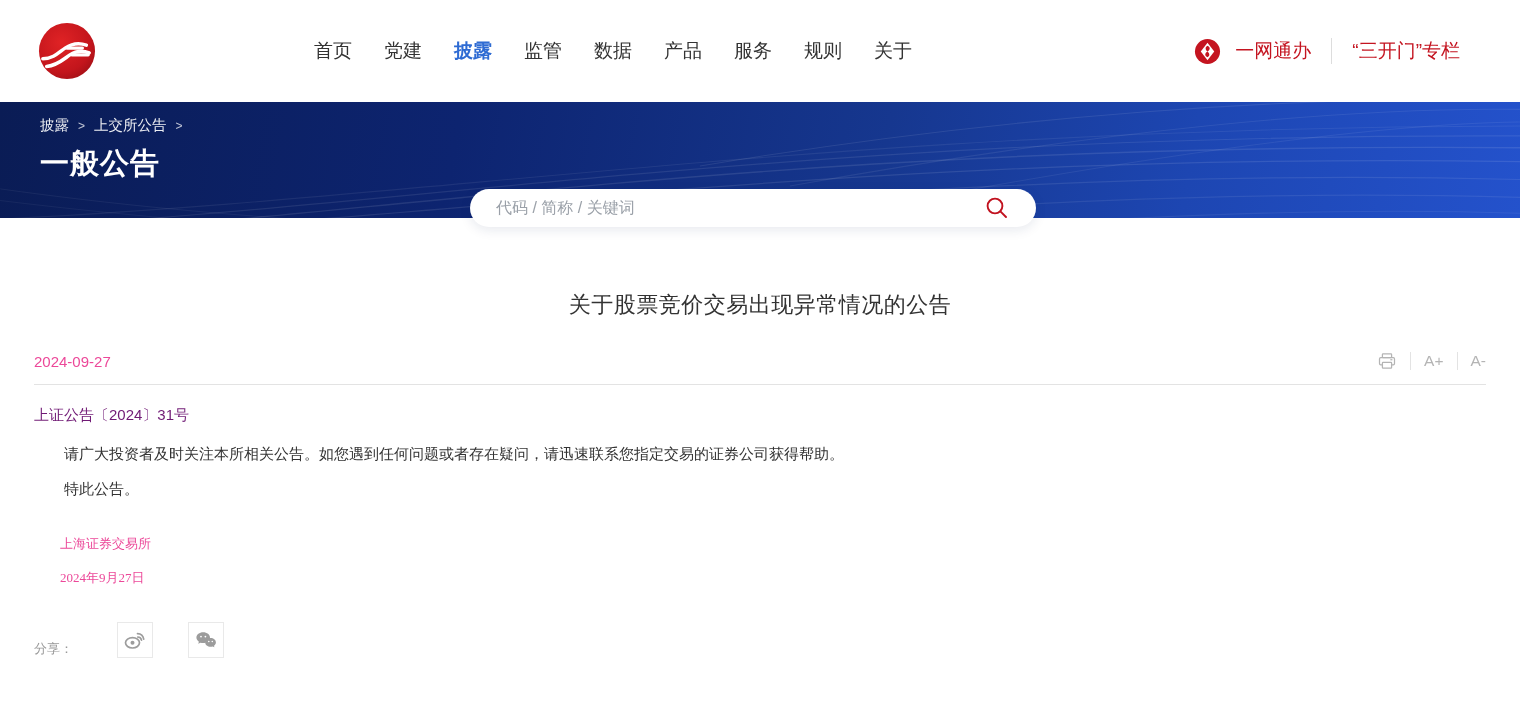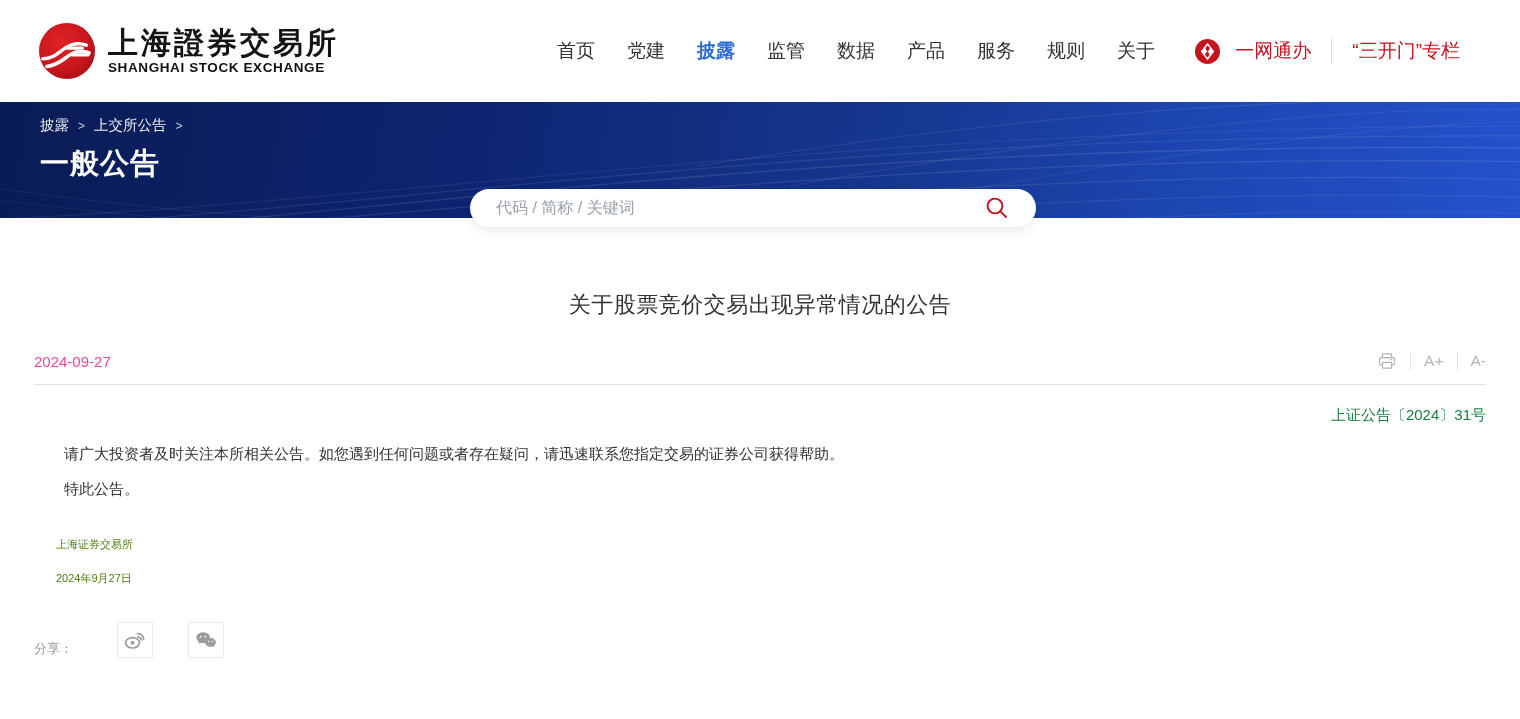--- a/index.html
+++ b/index.html
@@ -44,25 +44,25 @@
   .main { padding:0 34px; }
   .article-title { text-align:center; font-size:22px; color:#333; font-weight:normal; margin-top:72px; letter-spacing:0.5px; }
   .meta-row { display:flex; align-items:center; margin-top:31px; }
   .meta-date { font-size:15px; color:#ec4899; }
   .meta-tools { margin-left:auto; display:flex; align-items:center; gap:13px; color:#b4b4b4; }
   .tool-divider { width:1px; height:18px; background:#e3e3e3; }
   .tool { font-size:15.5px; color:#b4b4b4; cursor:pointer; }
   .printer { width:20px; height:20px; cursor:pointer; }
   .rule { border:none; border-top:1px solid #e3e3e3; margin-top:13px; }
 
-  .doc-number { text-align:right; font-size:15px; color:#15803d; margin-top:21px; }
+  .doc-number { text-align:left; font-size:15px; color:#701a75; margin-top:21px; }
   .body-text { margin-top:11px; }
   .body-text p { font-size:15px; color:#333; line-height:35px; text-indent:2em; }
   .signature { margin-top:21px; }
-  .signature div { font-size:11px; color:#4d7c0f; line-height:34px; text-indent:2em; }
+  .signature div { font-size:13px; color:#ec4899; line-height:34px; text-indent:2em;font-family:Liberation Serif, serif; }
 
   .share-row { display:flex; align-items:flex-end; margin-top:27px;gap:36px; }
   .share-label { font-size:13px; color:#999; margin-right:8px; }
   .share-btn { width:36px; height:36px; border:1px solid #e9e9e9; background:#fff; display:flex;
                align-items:center; justify-content:center; cursor:pointer; }
   .share-btn + .share-btn { margin-left:-1px; }
 </style>
 </head>
 <body>
 
@@ -79,24 +79,20 @@
           </radialGradient>
         </defs>
         <circle cx="30" cy="30" r="29" fill="url(#rg)"></circle>
         <g stroke="#fff" fill="none" stroke-linecap="round">
           <path d="M5 38 C16 38 22 31 28 27 C34 23 42 21 50 24" stroke-width="3.6"></path>
           <path d="M9 46 C20 45 27 38 33 34 C39 30 46 29 53 32" stroke-width="3.6"></path>
           <path d="M30 27 L46 27" stroke-width="3.2"></path>
           <path d="M35 34 L52 34" stroke-width="3.2"></path>
         </g>
       </svg>
-      <div class="logo-text">
-        <span class="logo-cn">上海證券交易所</span>
-        <span class="logo-en">SHANGHAI STOCK EXCHANGE</span>
-      </div>
     </div>
 
     <div class="nav">
       <span class="nav-item">首页</span>
       <span class="nav-item">党建</span>
       <span class="nav-item active">披露</span>
       <span class="nav-item">监管</span>
       <span class="nav-item">数据</span>
       <span class="nav-item">产品</span>
       <span class="nav-item">服务</span>

